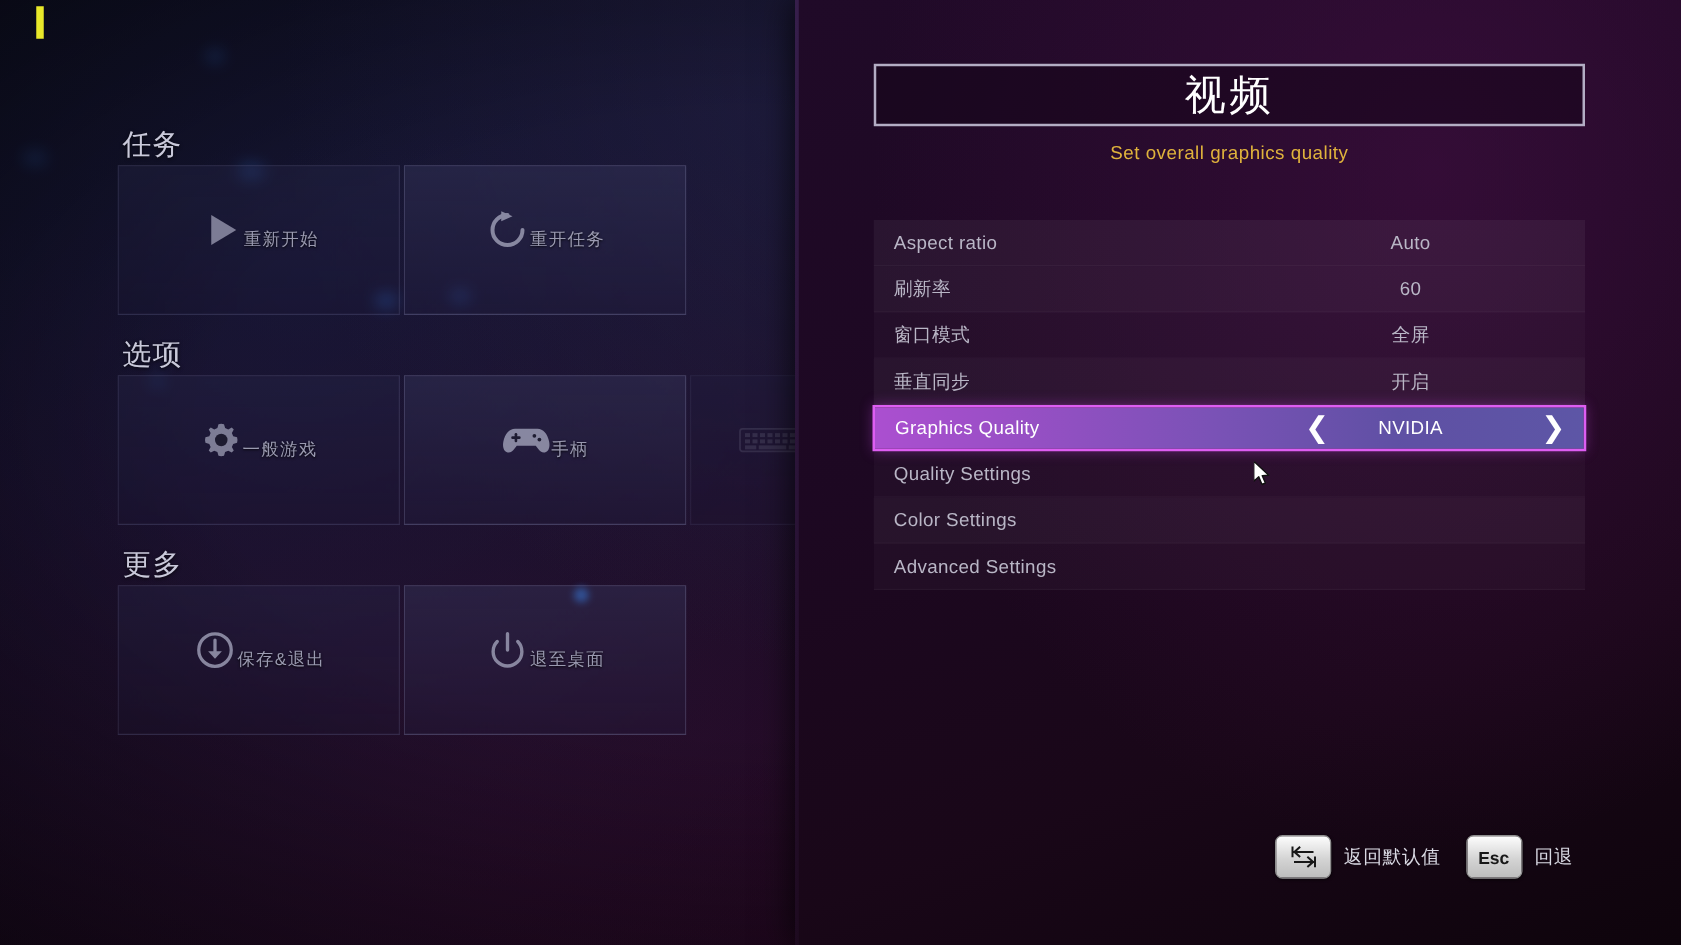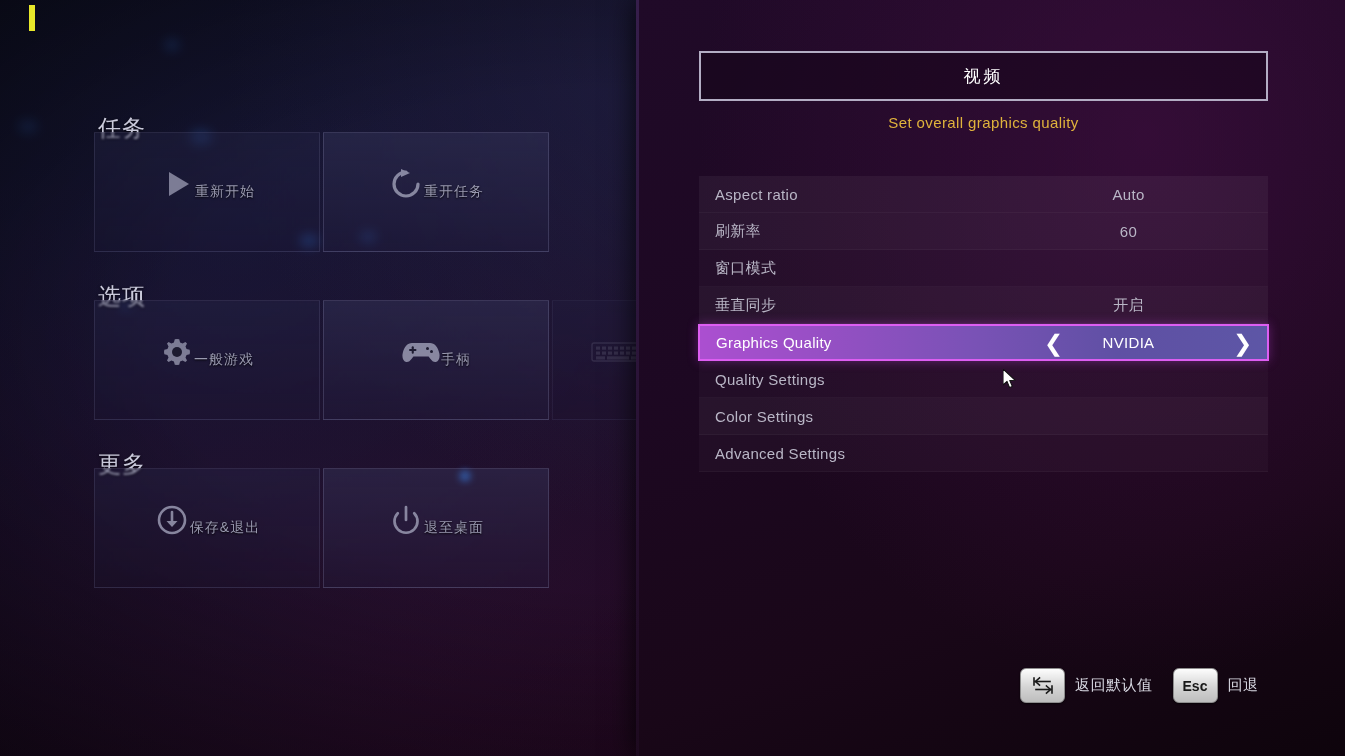--- a/index.html
+++ b/index.html
@@ -21,21 +21,20 @@
     position:absolute; inset:0;
     background:radial-gradient(ellipse at 45% 45%, rgba(0,0,0,0) 42%, rgba(0,0,0,0.62) 100%);
   }
   .bokeh{ position:absolute; border-radius:50%; filter:blur(6px); background:#2f6fd0; }
 
   
   .menu{ position:absolute; left:94px; top:0; width:560px; height:756px; }
   .sec-title{
     position:absolute; font-size:23px; color:#c9c9da; letter-spacing:1px;
     text-shadow:0 1px 3px rgba(0,0,0,.8);
-    margin-top:13px;
   }
   .tile{
     position:absolute; width:226px; height:120px;
     border:1px solid rgba(150,150,190,0.16);
     background:linear-gradient(180deg, rgba(44,44,80,0.30) 0%, rgba(30,26,56,0.20) 100%);
     display:flex; align-items:center; justify-content:center;
     backdrop-filter:blur(1px);
   }
   .tile.lit{
     background:linear-gradient(180deg, rgba(58,58,96,0.40) 0%, rgba(36,32,66,0.26) 100%);
@@ -60,21 +59,21 @@
   .panel-edge{
     position:absolute; left:636px; top:0; width:3px; height:756px;
     background:linear-gradient(180deg, rgba(120,90,180,.25), rgba(60,30,80,.15));
   }
 
   .title-box{
     position:absolute; left:699px; top:51px; width:569px; height:50px;
     border:2px solid #b3adc4; background:rgba(22,6,26,0.55);
     display:flex; align-items:center; justify-content:center;
   }
-  .title-box .t{ font-size:17px; color:#ffffff; letter-spacing:3px; }
+  .title-box .t{ font-size:33px; color:#ffffff; letter-spacing:3px; }
 
   .subtitle{
     position:absolute; left:699px; top:114px; width:569px;
     text-align:center; font-size:15px; color:#e0b33c; letter-spacing:.4px;
   }
 
   
   .list{ position:absolute; left:699px; top:176px; width:569px; }
   .row{
     position:relative; height:37px; display:flex; align-items:center;
@@ -251,20 +250,21 @@
     </div>
 
 
     <div class="row even">
       <span class="name">刷新率</span>
       <span class="val">60</span>
     </div>
 
     <div class="row odd">
       <span class="name">窗口模式</span>
+      <span class="val">全屏</span>
     </div>
 
     <div class="row even">
       <span class="name">垂直同步</span>
       <span class="val">开启</span>
     </div>
 
     <div class="row sel">
       <span class="name">Graphics Quality</span>
       <span class="chev left">❮</span>

